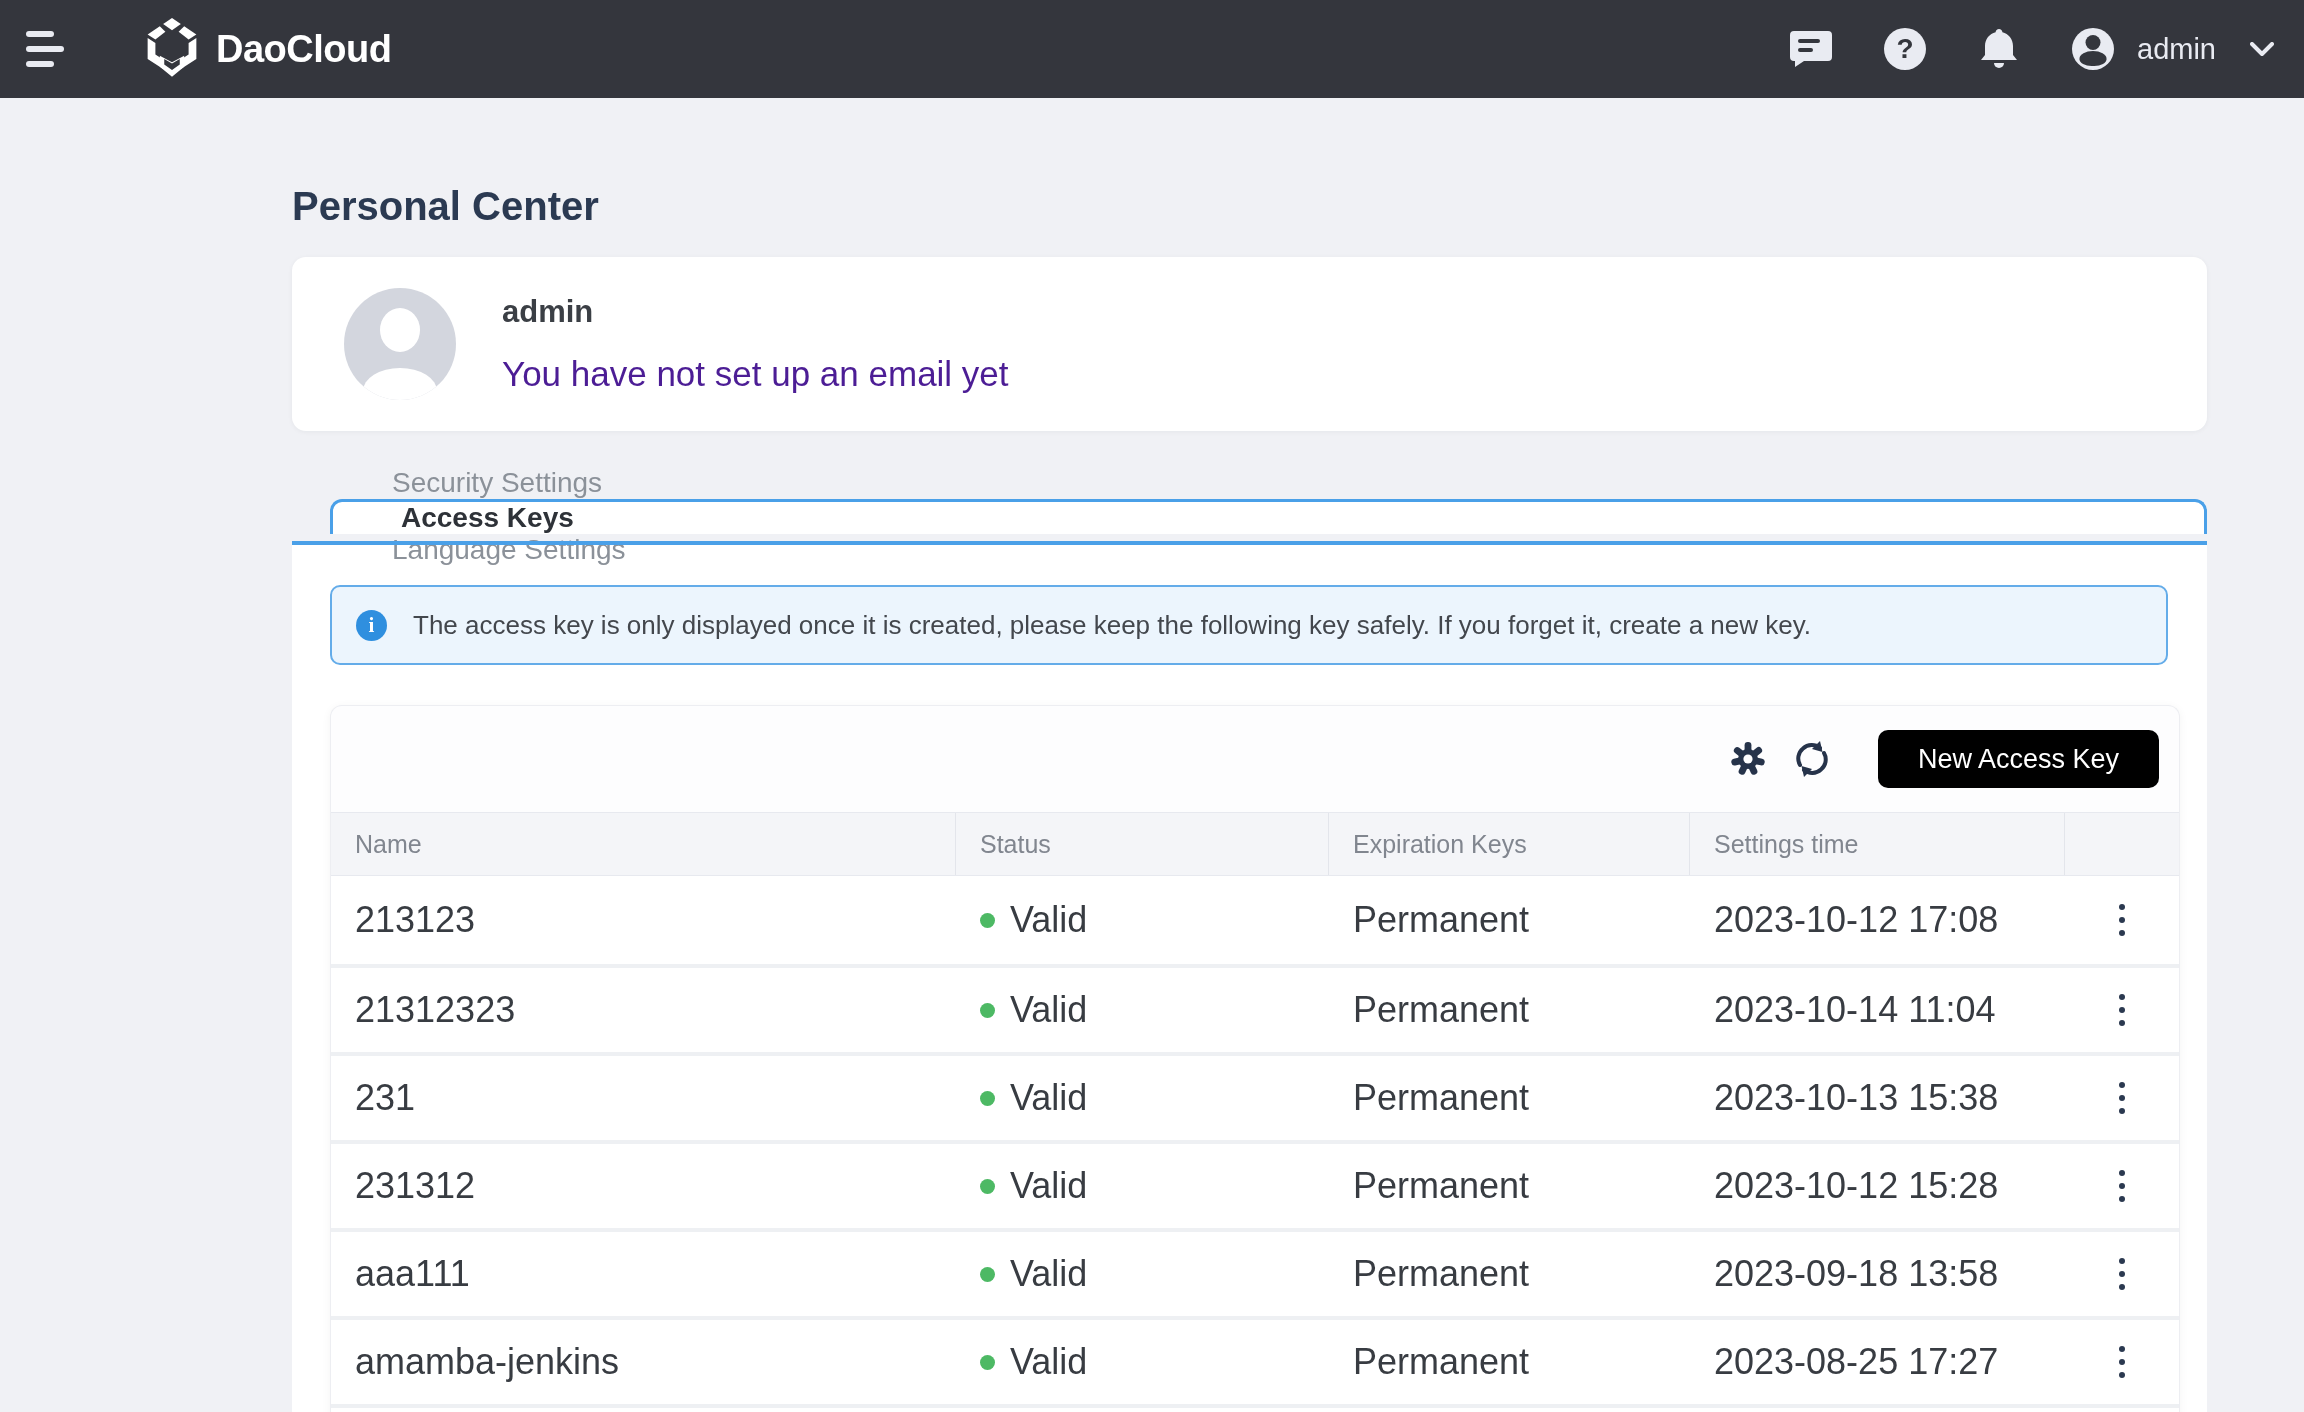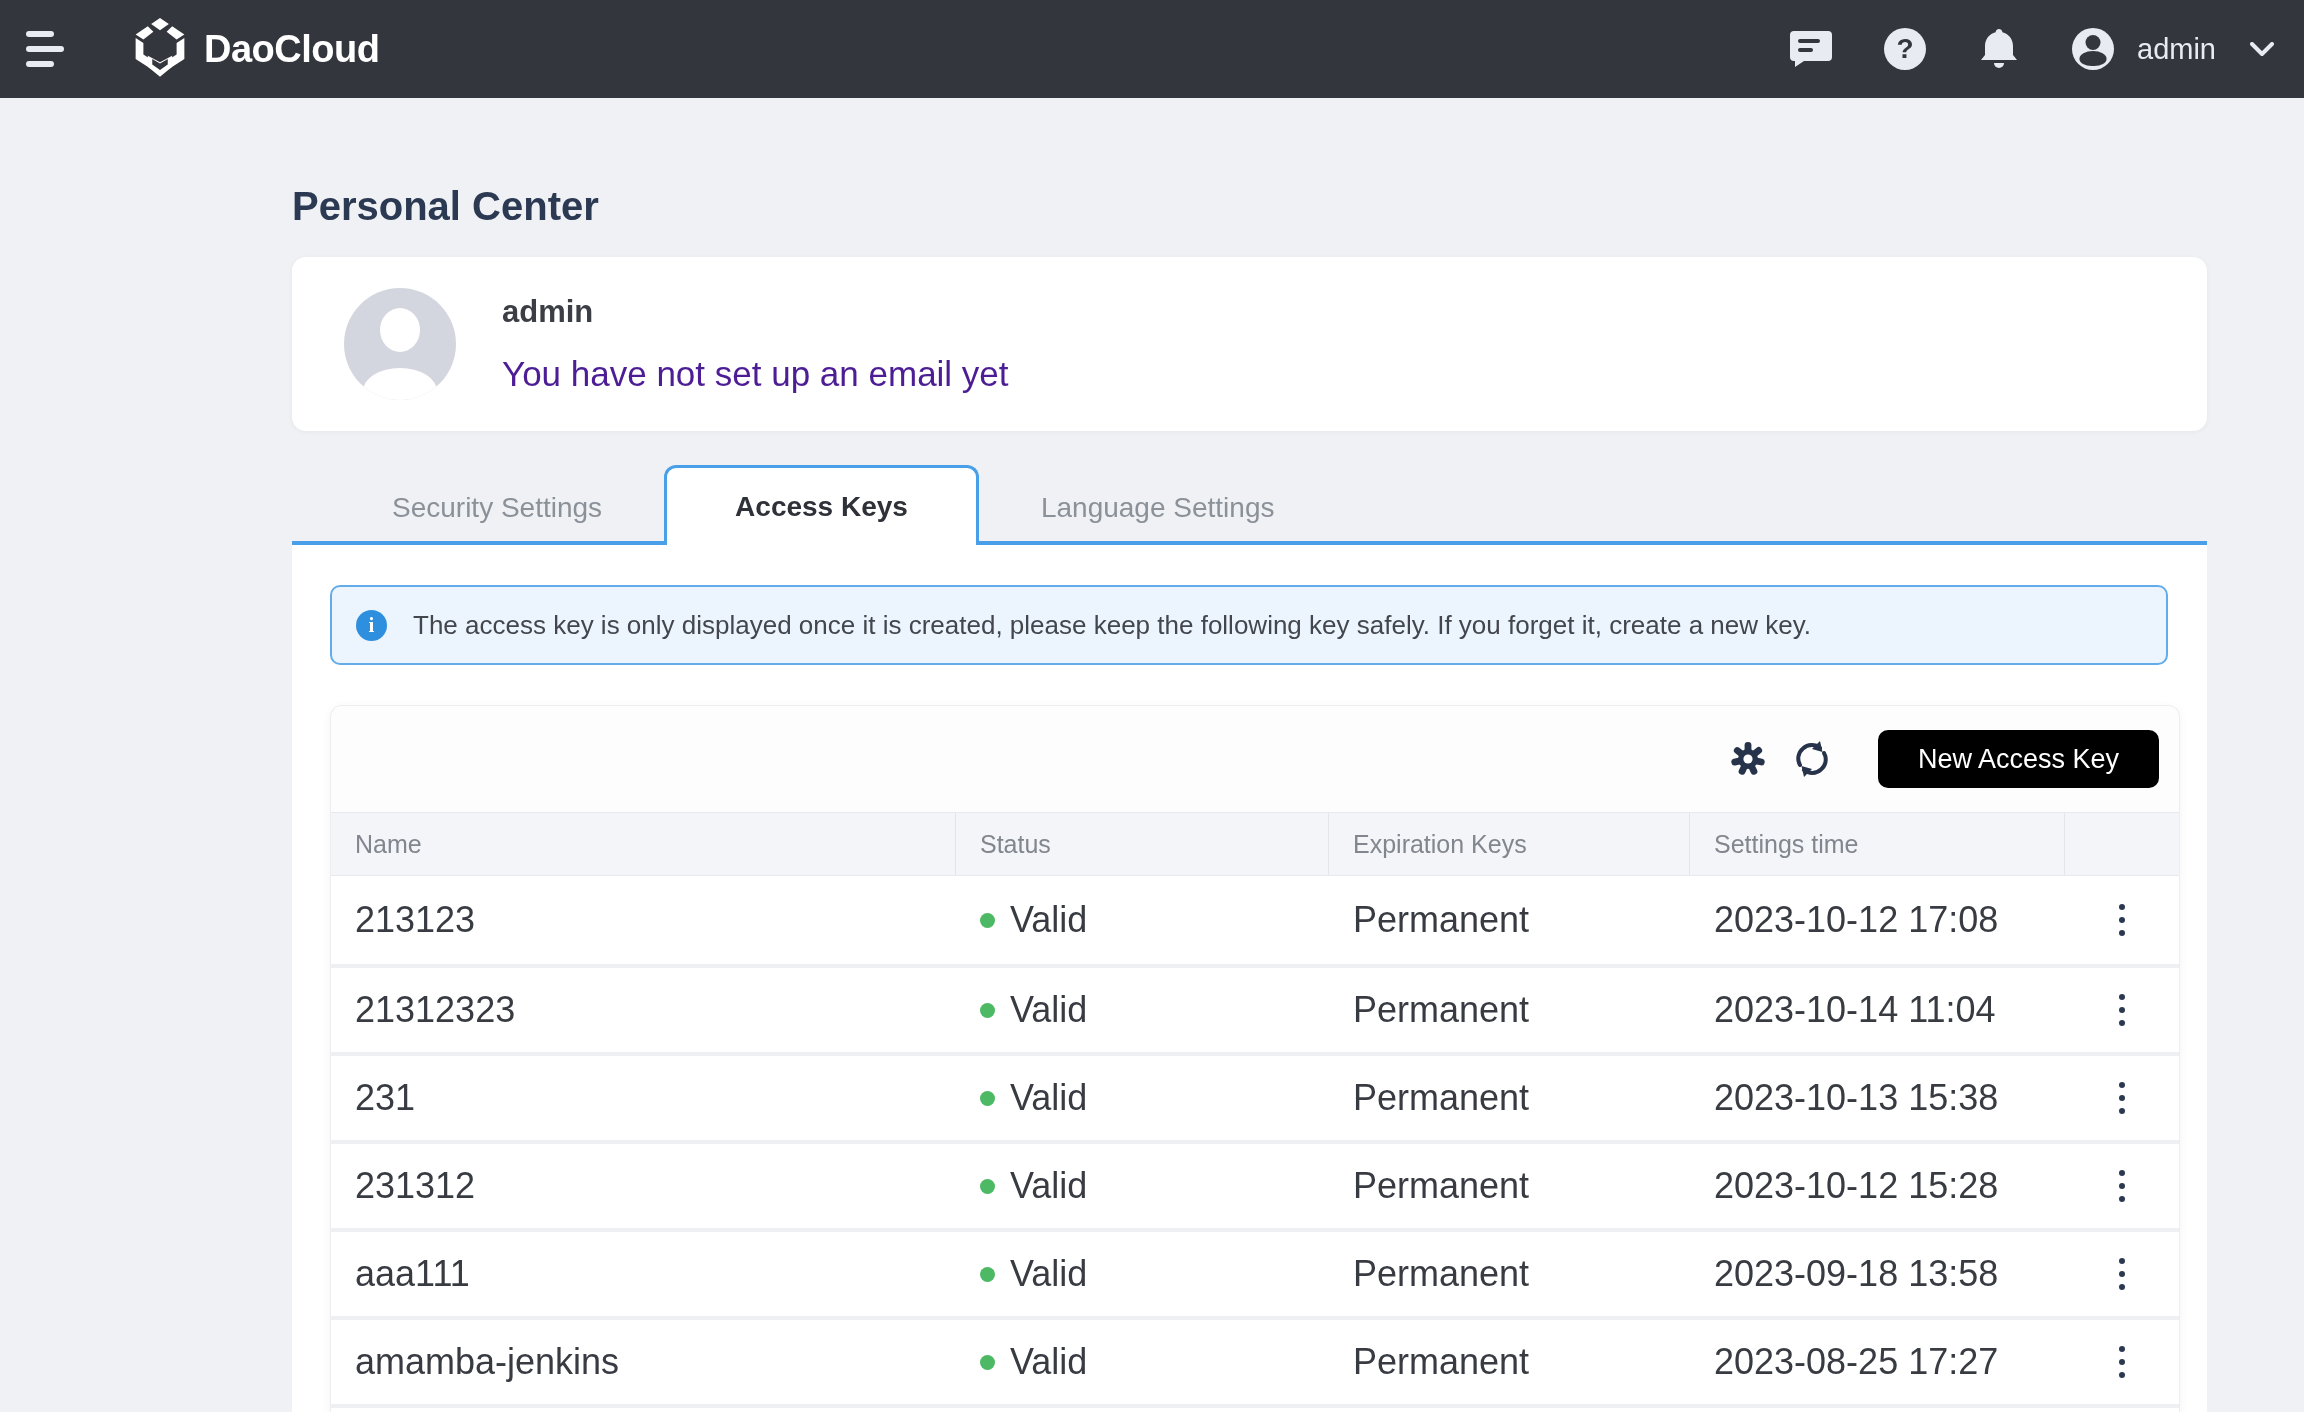--- a/index.html
+++ b/index.html
@@ -1,21 +1,21 @@
 <!DOCTYPE html>
 <html><head>
 <meta charset="utf-8">
 <style>
   * { margin:0; padding:0; box-sizing:border-box; }
   html,body { width:2304px; height:1412px; overflow:hidden;
     font-family:"Liberation Sans","DejaVu Sans",sans-serif;
     background:#f0f1f5; }
 
   
-  .navbar { height:98px; background:#34363d; display:flex; align-items:center; }
+  .navbar { height:98px; background:#34363d; display:flex; align-items:center;gap:12px; }
   .hamburger { margin-left:26px; width:44px; height:36px; display:flex; flex-direction:column;
     justify-content:space-between; cursor:pointer; }
   .hamburger span { display:block; height:6px; border-radius:3px; background:#e9ebf2; }
   .hamburger span:nth-child(1){ width:28px; }
   .hamburger span:nth-child(2){ width:38px; }
   .hamburger span:nth-child(3){ width:28px; }
   .brand { display:flex; align-items:center; margin-left:62px; }
   .brand svg { width:56px; height:62px; }
   .brand-text { color:#ffffff; font-size:38px; font-weight:bold; margin-left:16px; letter-spacing:-0.5px; }
   .nav-right { margin-left:auto; display:flex; align-items:center; padding-right:30px; }
@@ -40,21 +40,21 @@
   .avatar-big { width:112px; height:112px; border-radius:50%; background:#d3d6de; position:relative; overflow:hidden; flex:none; }
   .avatar-big .head { position:absolute; top:20px; left:50%; transform:translateX(-50%);
     width:40px; height:44px; border-radius:50%; background:#fff; }
   .avatar-big .body { position:absolute; bottom:-14px; left:50%; transform:translateX(-50%);
     width:74px; height:46px; border-radius:50%; background:#fff; }
   .profile-text { margin-left:46px; }
   .profile-name { font-size:31px; font-weight:bold; color:#3b3f45; }
   .profile-hint { font-size:35px; color:#4c1d95; margin-top:24px; }
 
   
-  .tabs { margin-top:36px; height:78px; display:flex; align-items:flex-end; position:relative; padding-left:38px; }
+  .tabs { margin-top:36px; height:78px; display:flex; position:relative; padding-left:38px;flex-direction:column; }
   .tabs::after { content:""; position:absolute; left:0; right:0; bottom:0; height:4px; background:#4aa0e8; z-index:0; }
   .tab { height:74px; padding:0 62px; display:flex; align-items:center; font-size:28px;
     color:#8b9199; cursor:pointer; }
   .tab.active { position:relative; z-index:1; height:80px; background:#fff; color:#2e3238; font-weight:bold;
     border:3px solid #4aa0e8; border-bottom:none; border-radius:12px 12px 0 0; padding:0 68px; }
 
   
   .panel { background:#fff; min-height:894px; padding:40px 39px 0 38px; }
 
   .banner { height:80px; background:#ecf5fd; border:2px solid #64ace9; border-radius:10px;

